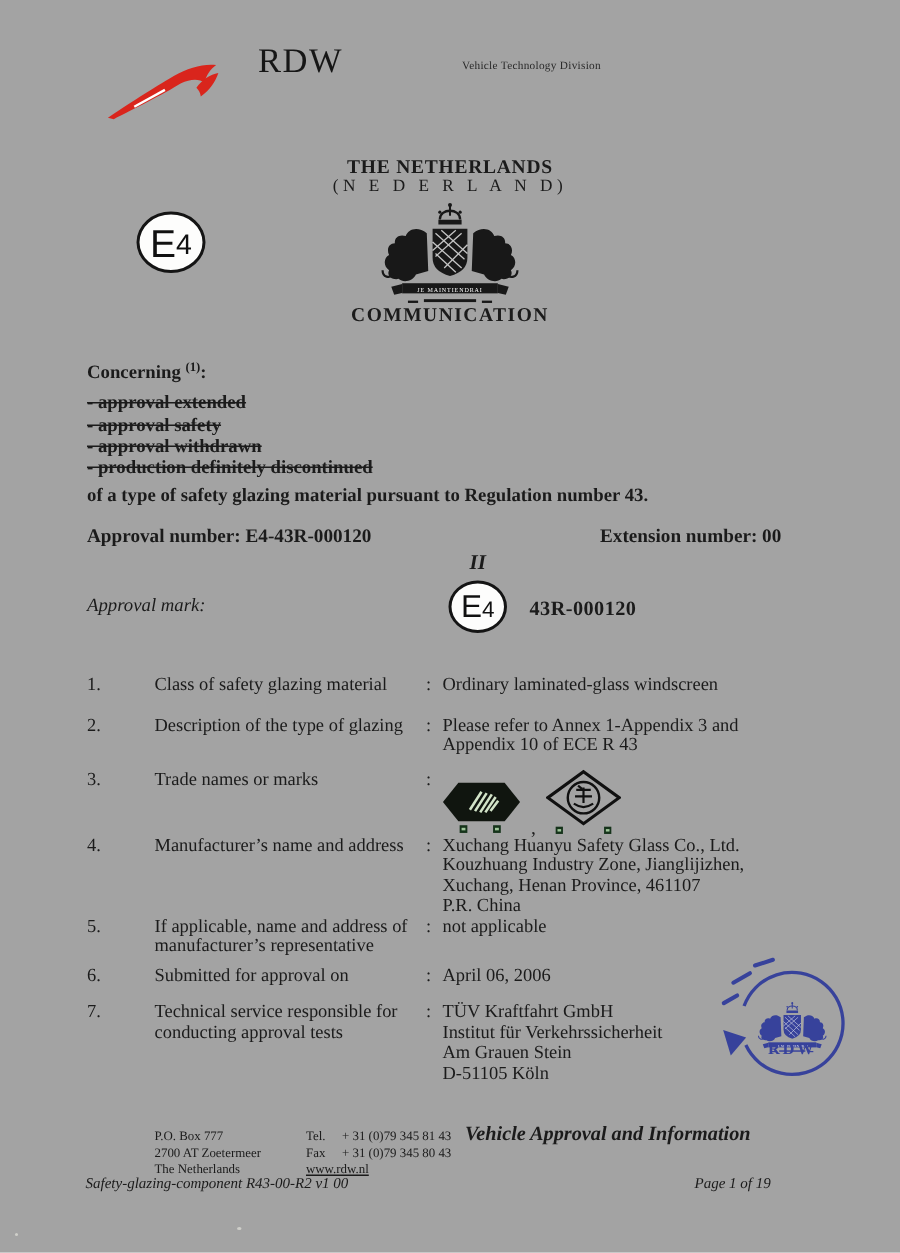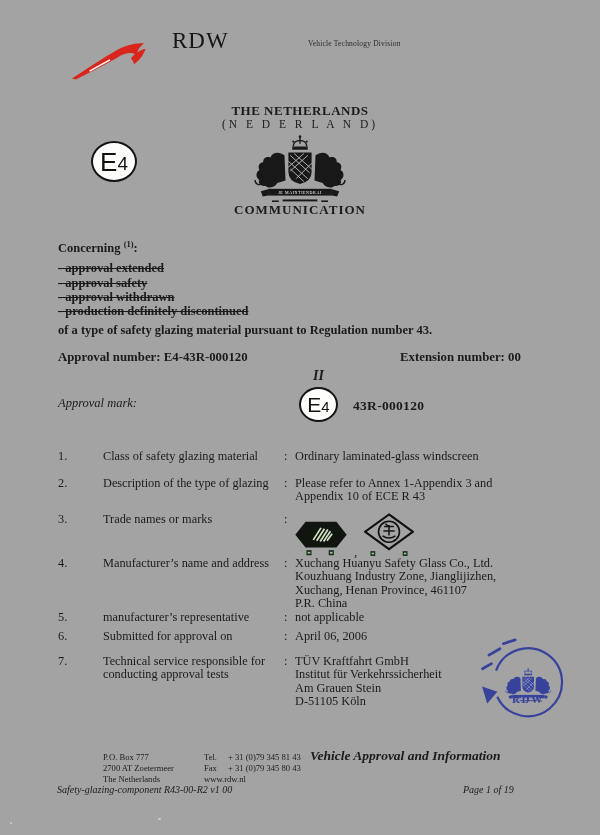--- a/index.html
+++ b/index.html
@@ -55,21 +55,21 @@
   .m13{margin-top:13px;} .m9{margin-top:9px;} .m0{margin-top:0px;} .m6{margin-top:6px;} .m11{margin-top:11px;}
   .logos{display:flex;align-items:flex-end;gap:7px;min-height:42px;}
   .logos .comma{font-size:13px;line-height:10px;}
   
   .stamp-svg{left:477px;top:634px;color:var(--stamp-blue);opacity:.92;}
   
   .foot-addr{left:103px;top:752px;font-size:8.6px;line-height:11px;}
   .foot-tel{left:204px;top:752px;font-size:8.6px;line-height:11px;}
   .foot-tel .r{display:flex;}
   .foot-tel .lab{width:24px;}
-  .foot-tel .web{}
+  .foot-tel .web{text-decoration:underline;}
   .foot-dept{left:310px;top:748px;font-size:13.5px;font-weight:bold;font-style:italic;}
   .doc-ref{left:57px;top:784px;font-size:10px;font-style:italic;}
   .page-num{left:463px;top:784px;font-size:10px;font-style:italic;}
   
   .red-fill{fill:var(--logo-red);}
   .arms-black{color:#181818;}
   .ink-stroke{stroke:currentColor;fill:none;}
   .ink-fill{fill:currentColor;}
   .speck{background:#cfcfca;border-radius:50%;}
 </style>
@@ -228,20 +228,21 @@
         <div>Xuchang Huanyu Safety Glass Co., Ltd.</div>
         <div>Kouzhuang Industry Zone, Jianglijizhen,</div>
         <div>Xuchang, Henan Province, 461107</div>
         <div>P.R. China</div>
       </div>
     </div>
 
     <div class="row m0">
       <div>5.</div>
       <div>
+        <div>If applicable, name and address of</div>
         <div>manufacturer’s representative</div>
       </div>
       <div>:</div>
       <div>not applicable</div>
     </div>
 
     <div class="row m6">
       <div>6.</div>
       <div>Submitted for approval on</div>
       <div>:</div>

